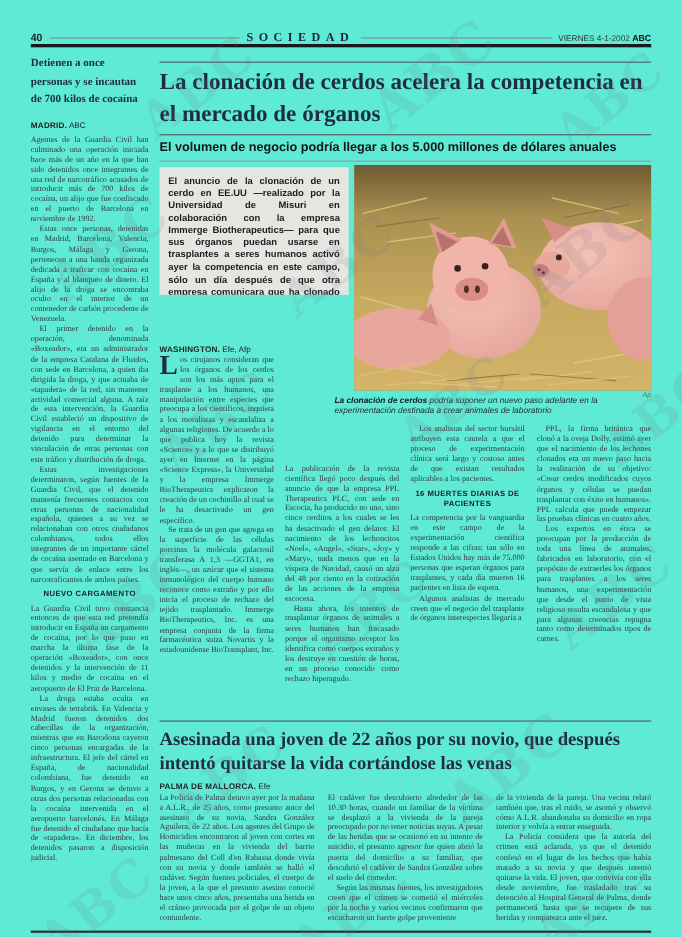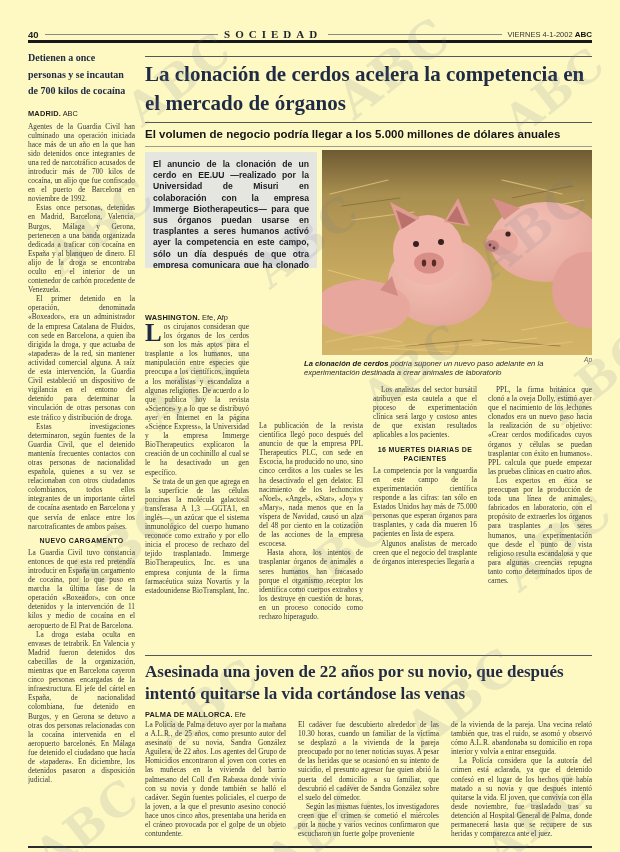--- a/index.html
+++ b/index.html
@@ -1,18 +1,18 @@
 <!DOCTYPE html>
 <html lang="es"><head>
 <meta charset="utf-8">
 <style>
   * { margin:0; padding:0; box-sizing:border-box; }
   html,body { width:620px; height:852px; }
   body { background:#e9e9e6; font-family:"Liberation Serif", serif; }
-  .page { position:relative; width:620px; height:852px; background:#fef9c3; overflow:hidden; color:#2e3238; }
+  .page { position:relative; width:620px; height:852px; background:#5eead4; overflow:hidden; color:#2e3238; }
 
   
   #wm-layer { position:absolute; inset:0; z-index:3; pointer-events:none; }
   .wm { position:absolute; font-family:"DejaVu Serif", serif; font-weight:bold;
         color:rgba(112,118,138,0.15); transform:rotate(-38deg); letter-spacing:2px; }
 
   .content { position:absolute; inset:0; z-index:1; }
 
   
   .header { position:absolute; left:28px; right:28px; top:28px; display:flex; align-items:center; gap:6px;

